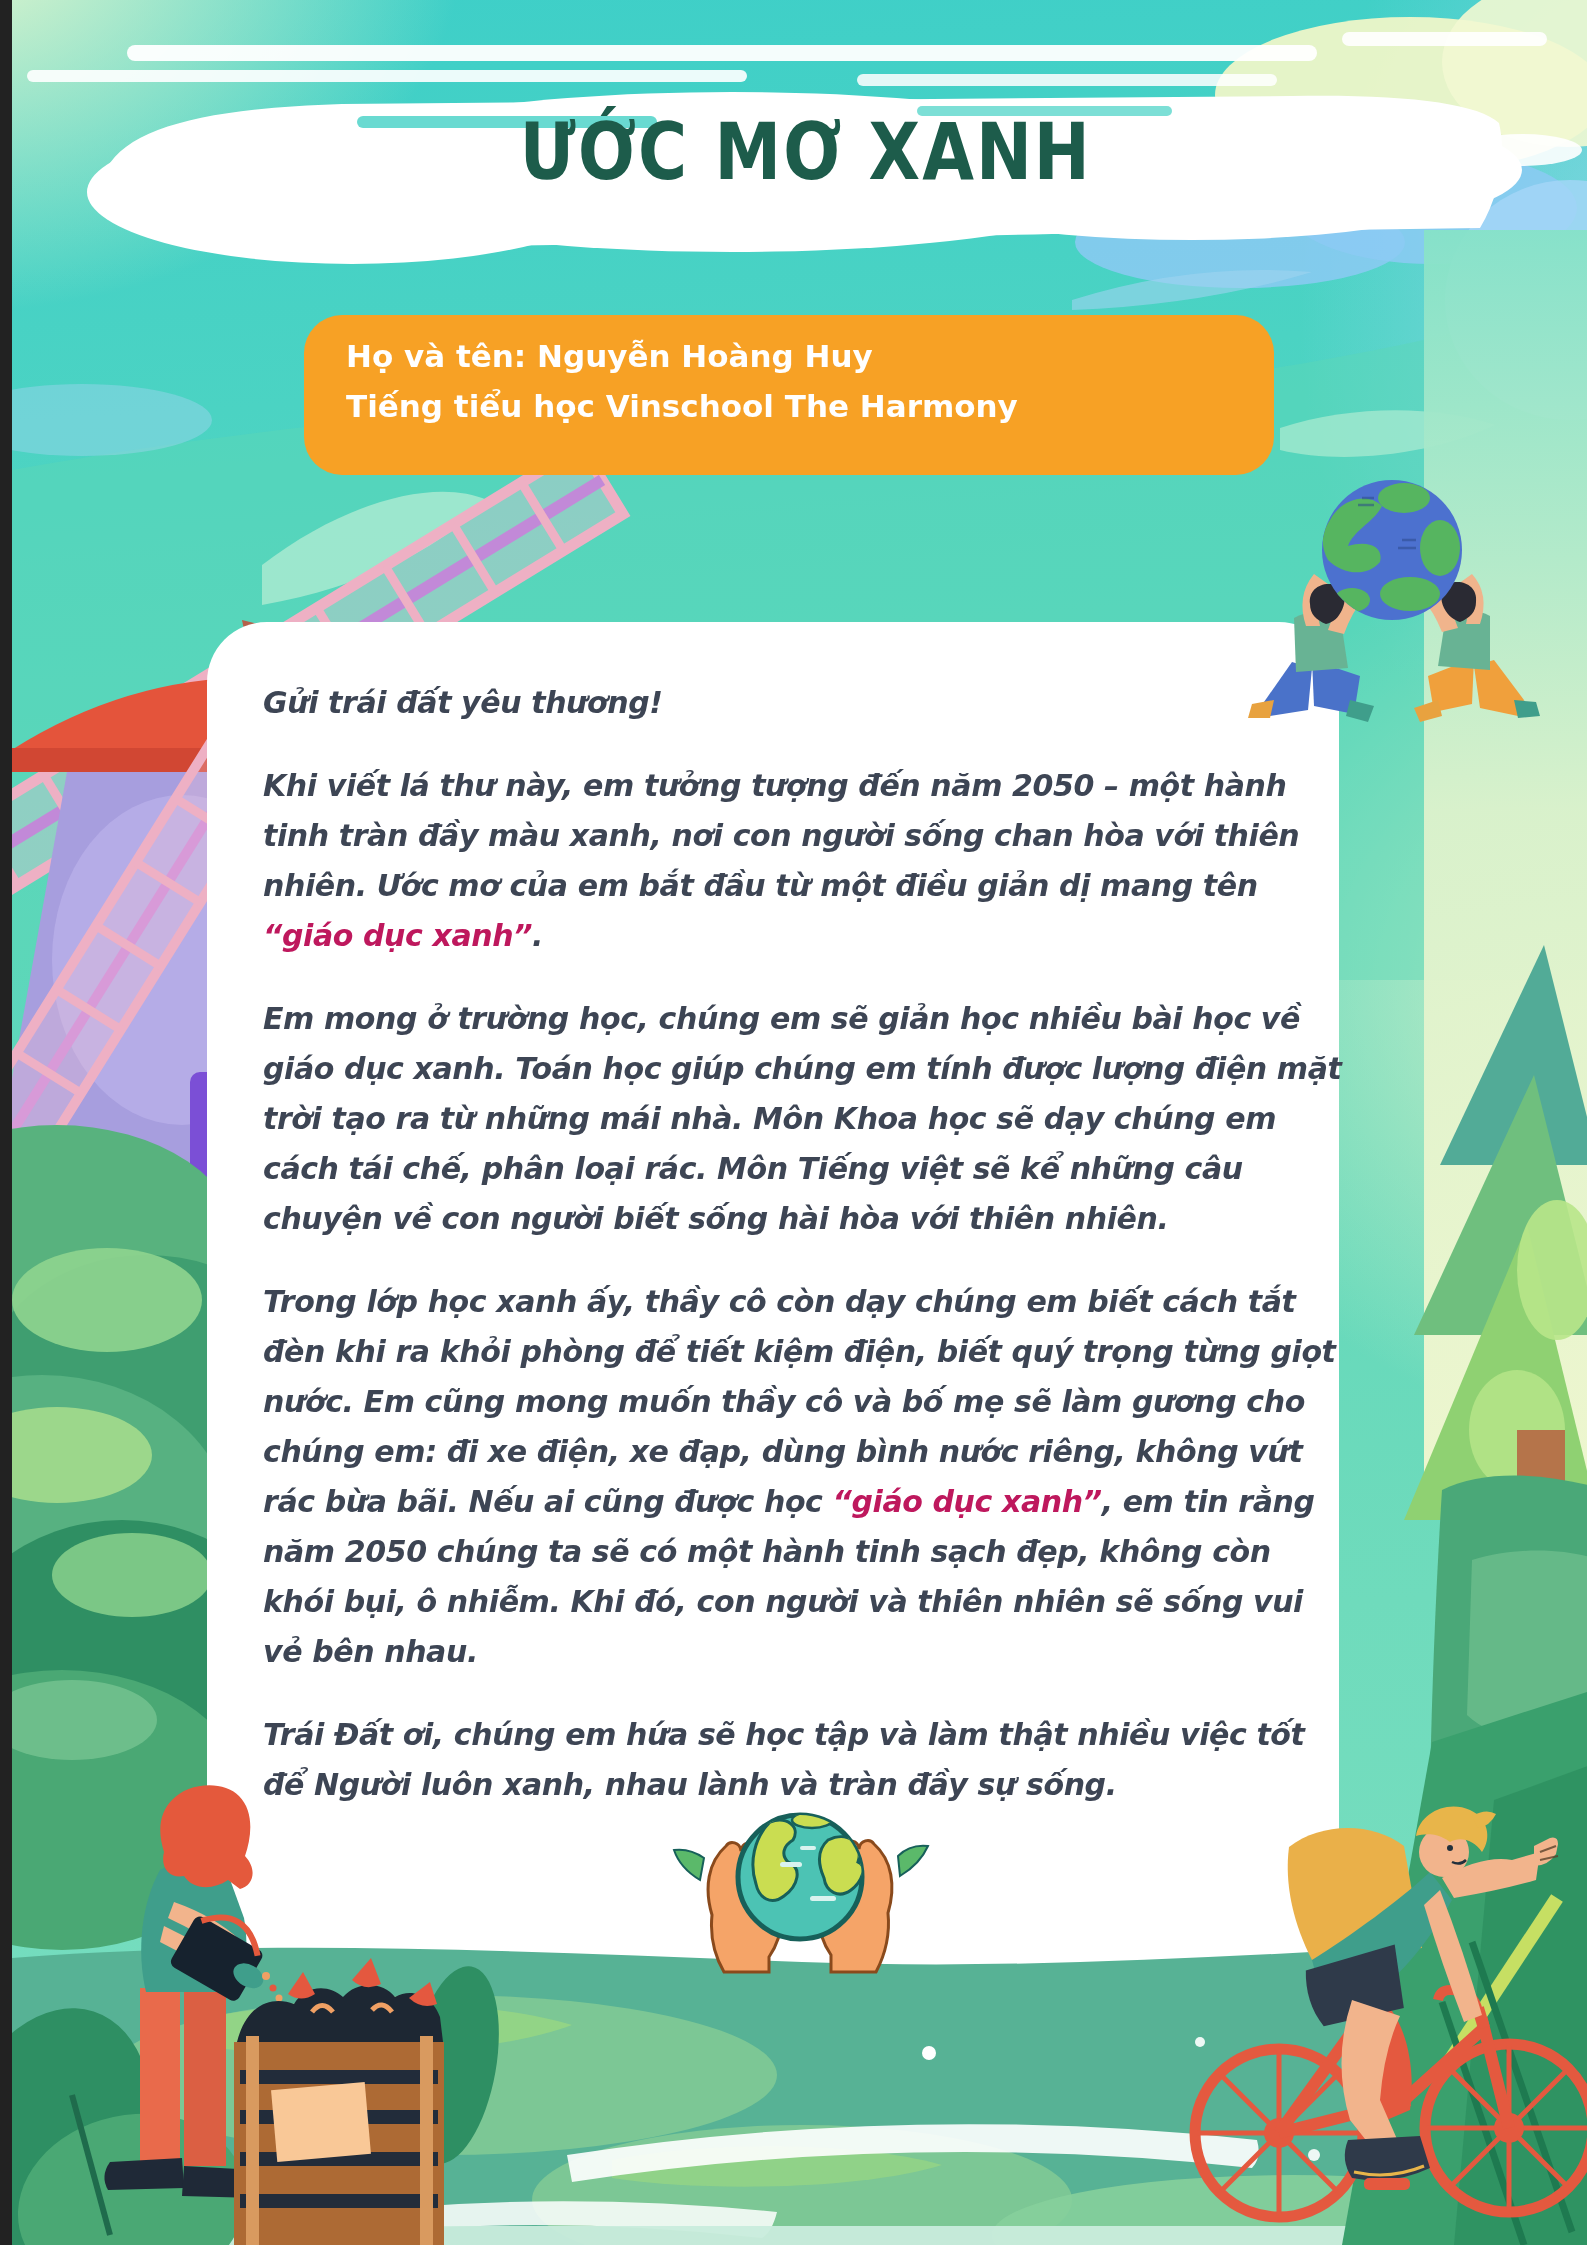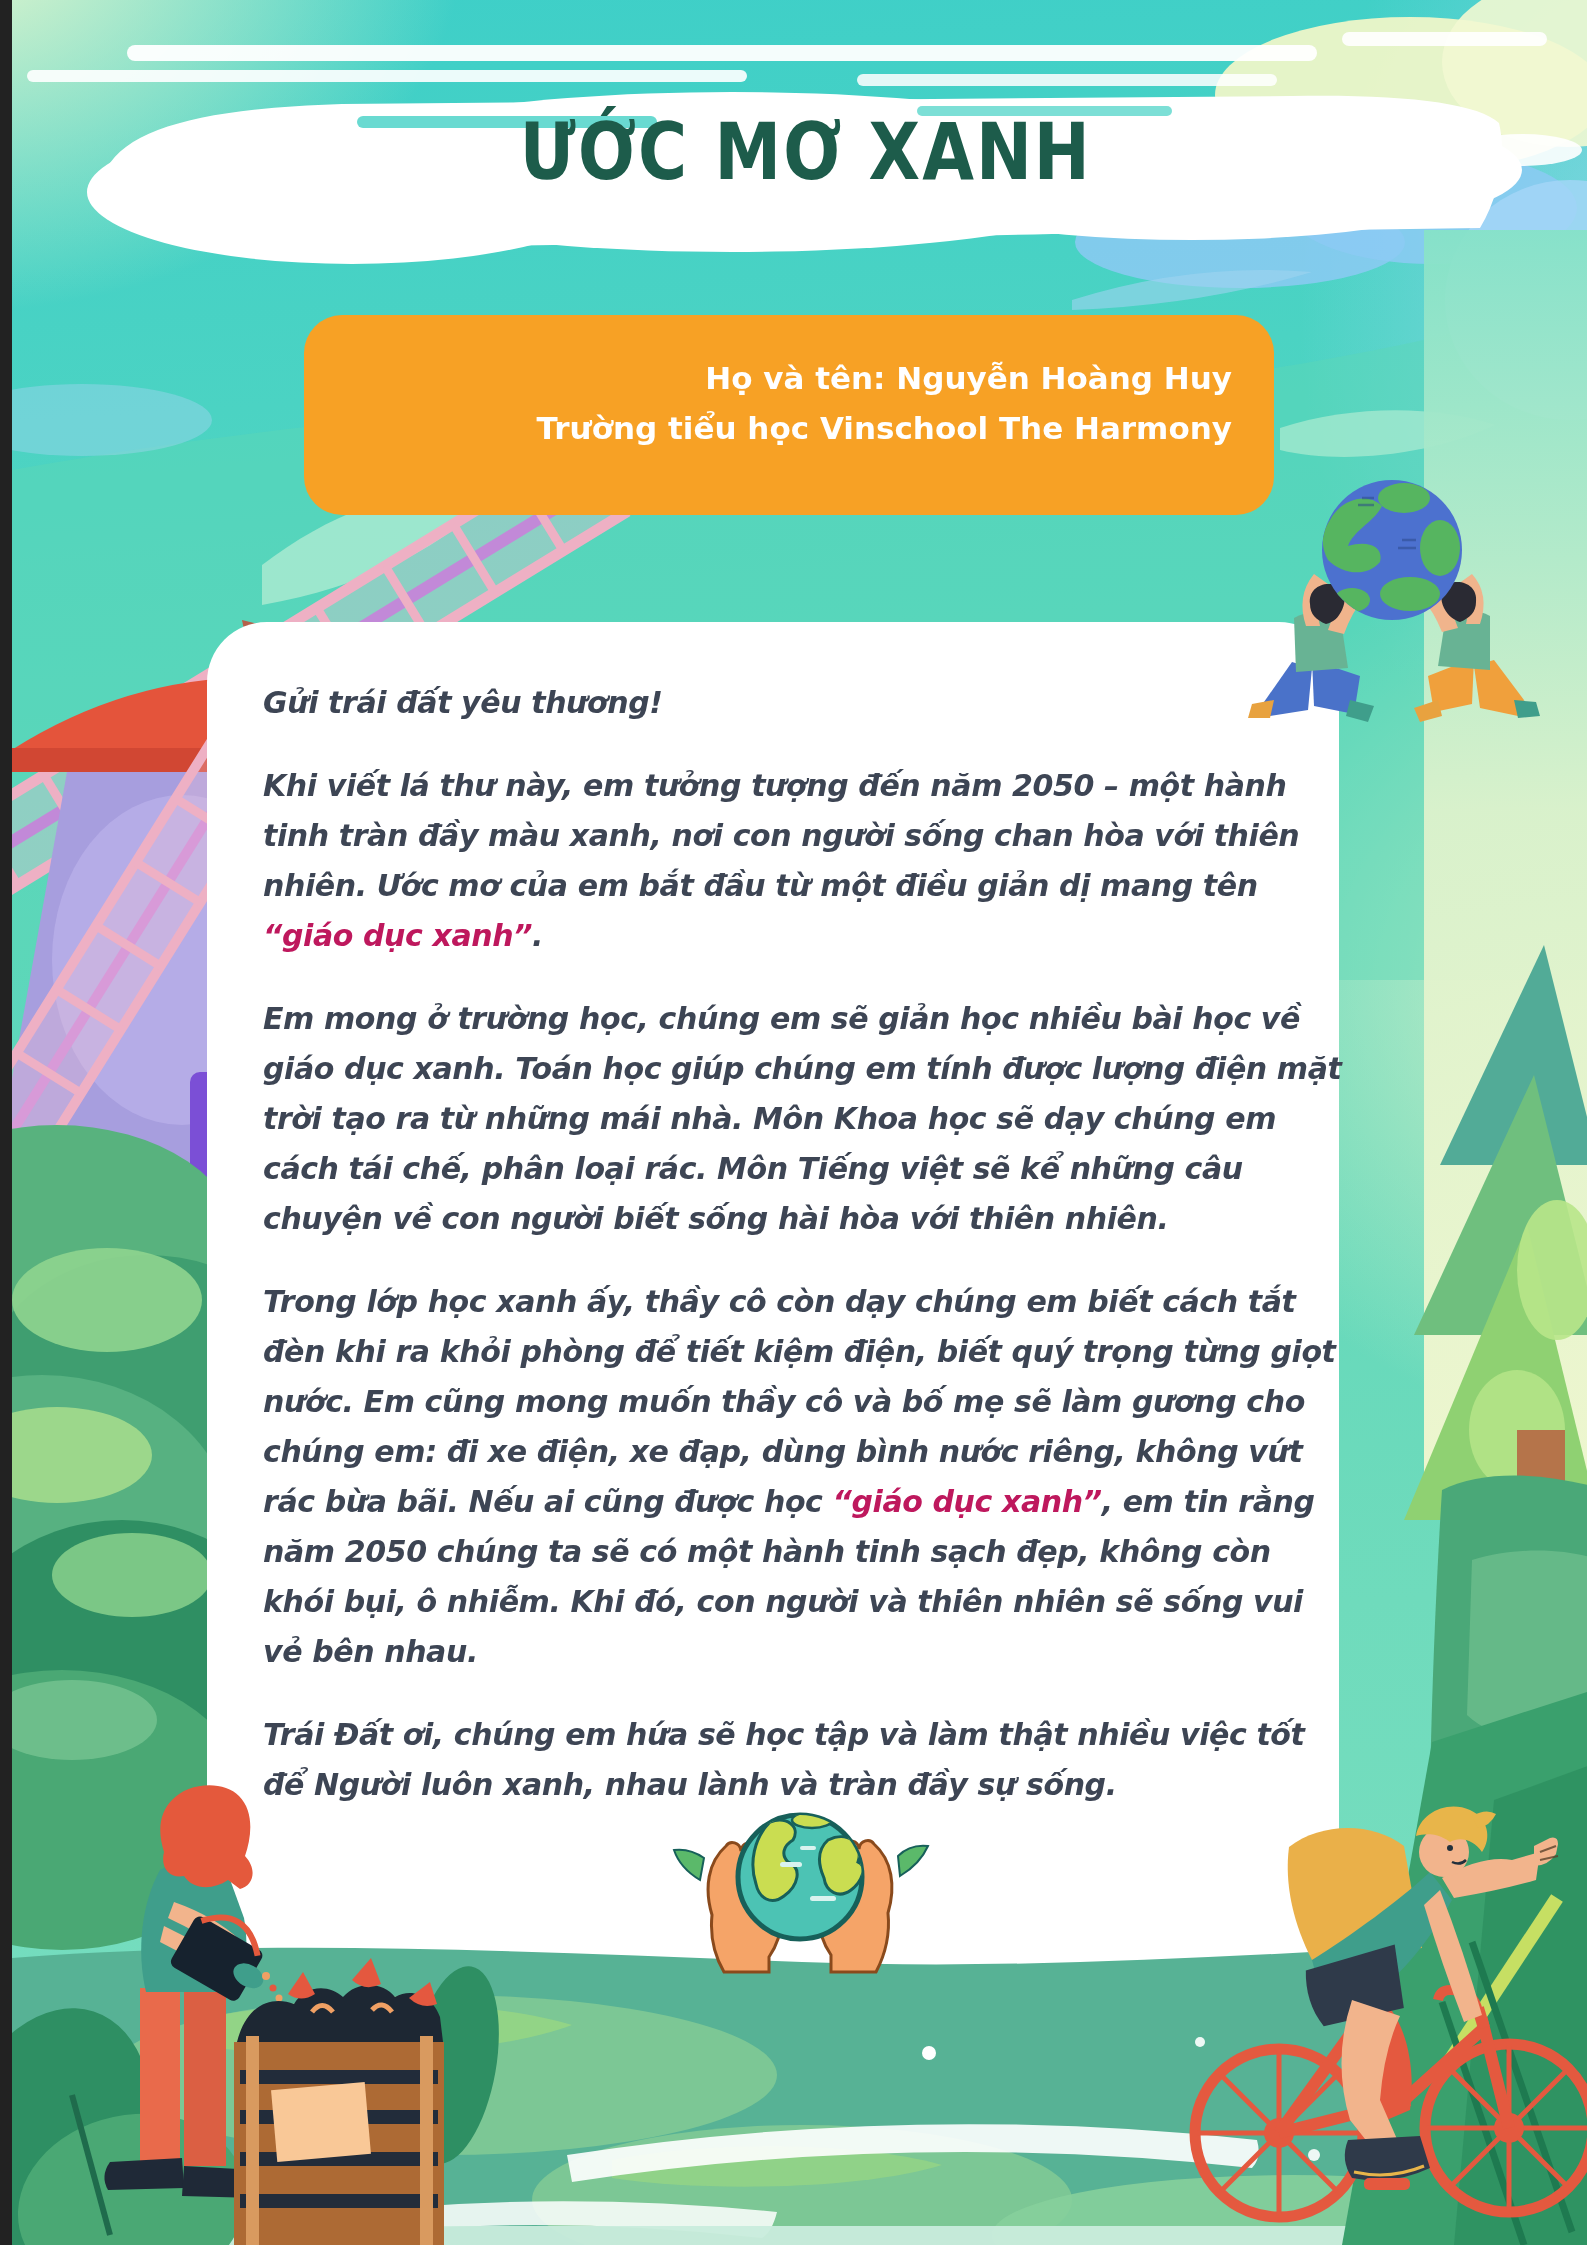--- a/index.html
+++ b/index.html
@@ -14,22 +14,22 @@
     margin-left: 12px;
   }
   .page svg{position:absolute;left:0;top:0;}
   #bg-art{z-index:1;}
   .title-wrap{position:absolute;left:0;top:112px;width:1587px;text-align:center;z-index:3;}
   .title-wrap h1{
     margin:0;display:inline-block;font-size:69px;font-weight:800;letter-spacing:2px;
     color:#1d5c4b;transform:scaleY(1.14) scaleX(.97);
   }
   .info-box{
-    position:absolute;left:292px;top:315px;width:970px;height:200px;z-index:3;
-    background:#f7a125;border-radius:38px;box-sizing:border-box;padding:38px 42px;text-align:right;
+    position:absolute;left:292px;top:315px;width:970px;height:160px;z-index:3;
+    background:#f7a125;border-radius:38px;box-sizing:border-box;padding:16px 42px;
   }
   .info-box .line{font-size:31px;font-weight:700;color:#ffffff;line-height:50px;}
   .card{
     position:absolute;left:195px;top:622px;width:1132px;height:1350px;z-index:3;
     background:#ffffff;border-radius:60px;
   }
   .letter{position:absolute;left:56px;top:56px;width:1086px;}
   .greeting{
     font-size:40px;font-weight:700;font-style:italic;color:#15594a;margin:0 0 50px 0;
   }
@@ -154,21 +154,21 @@
       <ellipse cx="1510" cy="150" rx="60" ry="16" fill="#ffffff" opacity="0.9"></ellipse>
     </g>
   </svg>
 
   <div class="title-wrap">
     <h1>ƯỚC MƠ XANH</h1>
   </div>
 
   <div class="info-box">
     <div class="line">Họ và tên: Nguyễn Hoàng Huy</div>
-    <div class="line">Trường tiểu học Vinschool The Harmony</div>
+    <div class="line">Tiếng tiểu học Vinschool The Harmony</div>
   </div>
 
   <div class="card">
     <div class="letter">
       <p class="greeting">Gửi trái đất yêu thương!</p>
       <p><span>Khi viết lá thư này, em tưởng tượng đến năm 2050 – một hành tinh tràn đầy màu xanh, nơi con người sống chan hòa với thiên nhiên. Ước mơ của em bắt đầu từ một điều giản dị mang tên </span><span class="hl">“giáo dục xanh”</span><span>.</span></p>
       <p>Em mong ở trường học, chúng em sẽ giản học nhiều bài học về giáo dục xanh. Toán học giúp chúng em tính được lượng điện mặt trời tạo ra từ những mái nhà. Môn Khoa học sẽ dạy chúng em cách tái chế, phân loại rác. Môn Tiếng việt sẽ kể những câu chuyện về con người biết sống hài hòa với thiên nhiên.</p>
       <p><span>Trong lớp học xanh ấy, thầy cô còn dạy chúng em biết cách tắt đèn khi ra khỏi phòng để tiết kiệm điện, biết quý trọng từng giọt nước. Em cũng mong muốn thầy cô và bố mẹ sẽ làm gương cho chúng em: đi xe điện, xe đạp, dùng bình nước riêng, không vứt rác bừa bãi. Nếu ai cũng được học </span><span class="hl">“giáo dục xanh”</span><span>, em tin rằng năm 2050 chúng ta sẽ có một hành tinh sạch đẹp, không còn khói bụi, ô nhiễm. Khi đó, con người và thiên nhiên sẽ sống vui vẻ bên nhau.</span></p>
       <p>Trái Đất ơi, chúng em hứa sẽ học tập và làm thật nhiều việc tốt để Người luôn xanh, nhau lành và tràn đầy sự sống.</p>
     </div>

